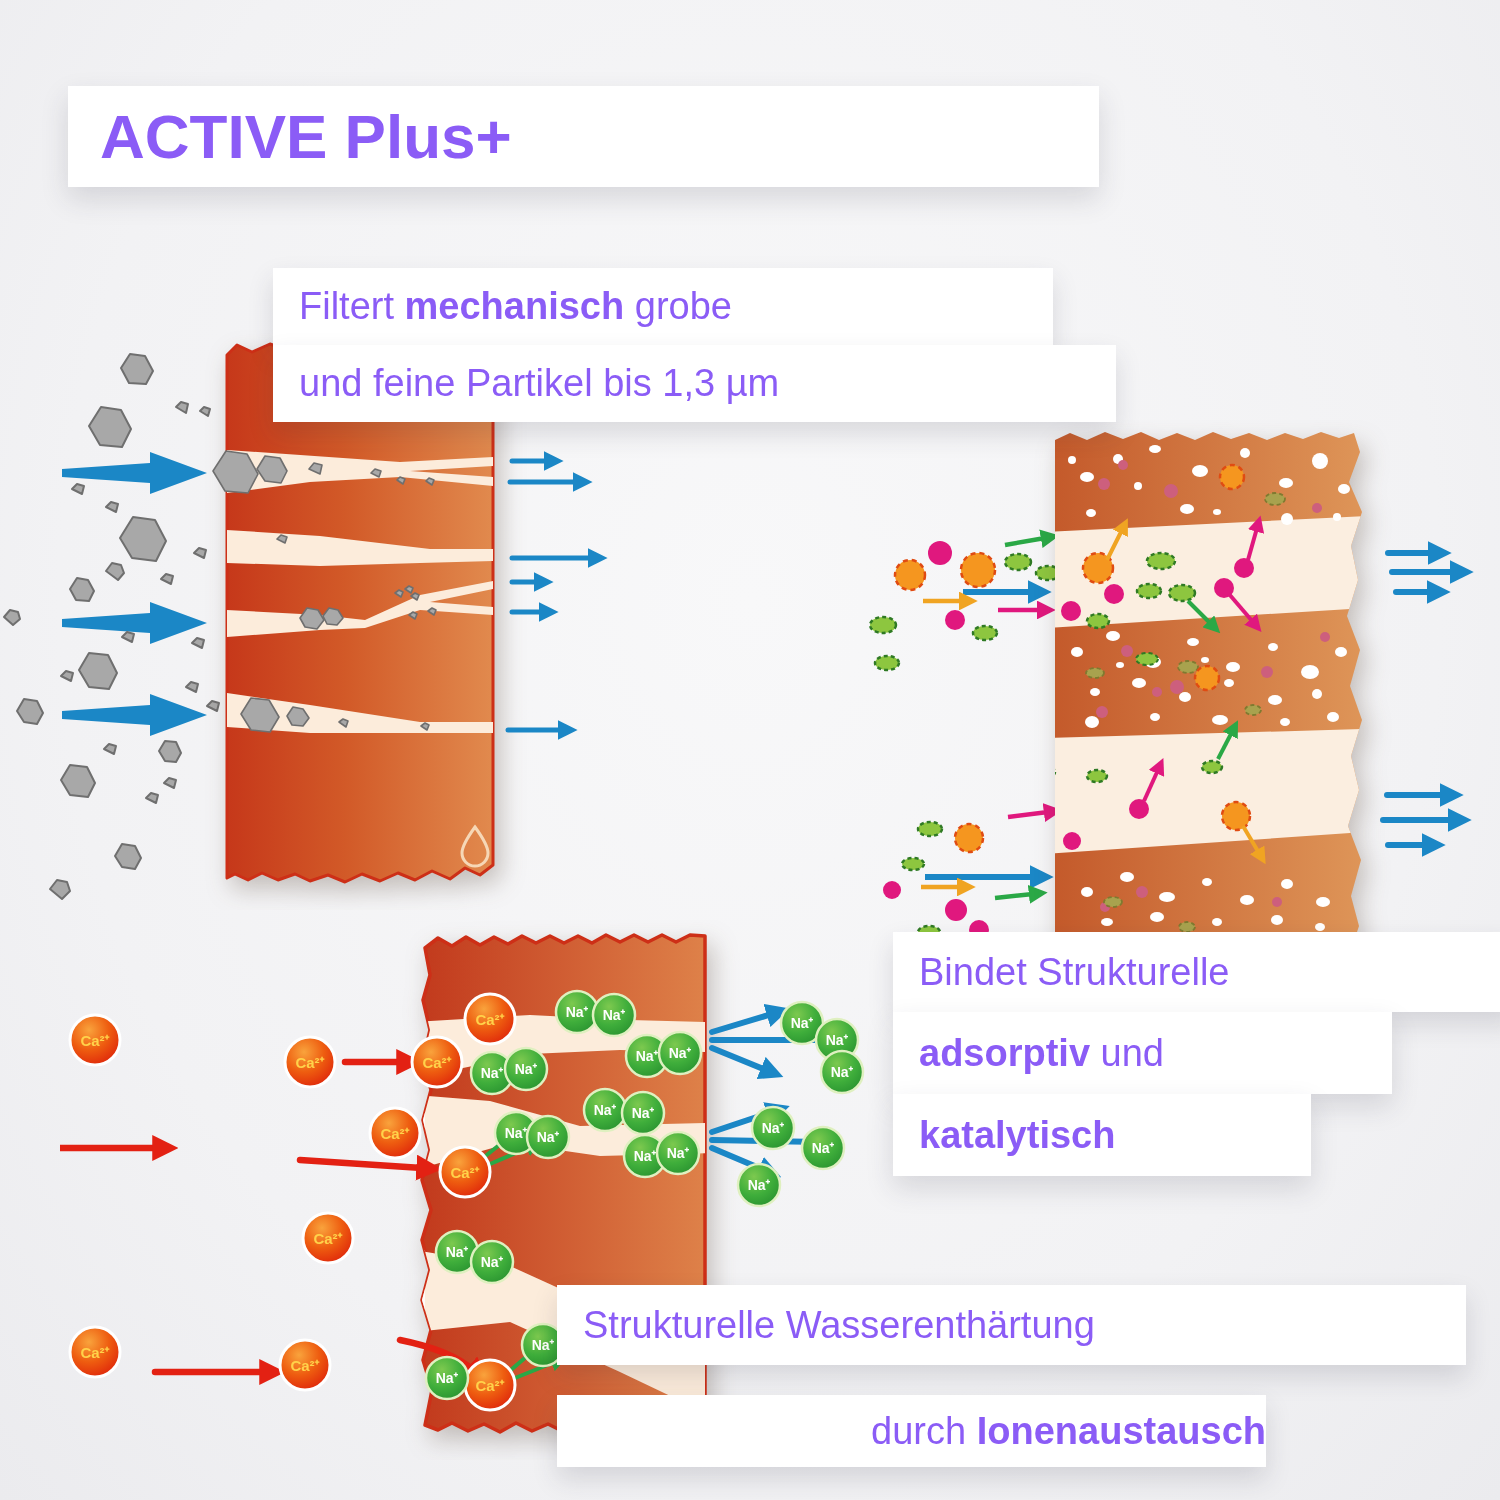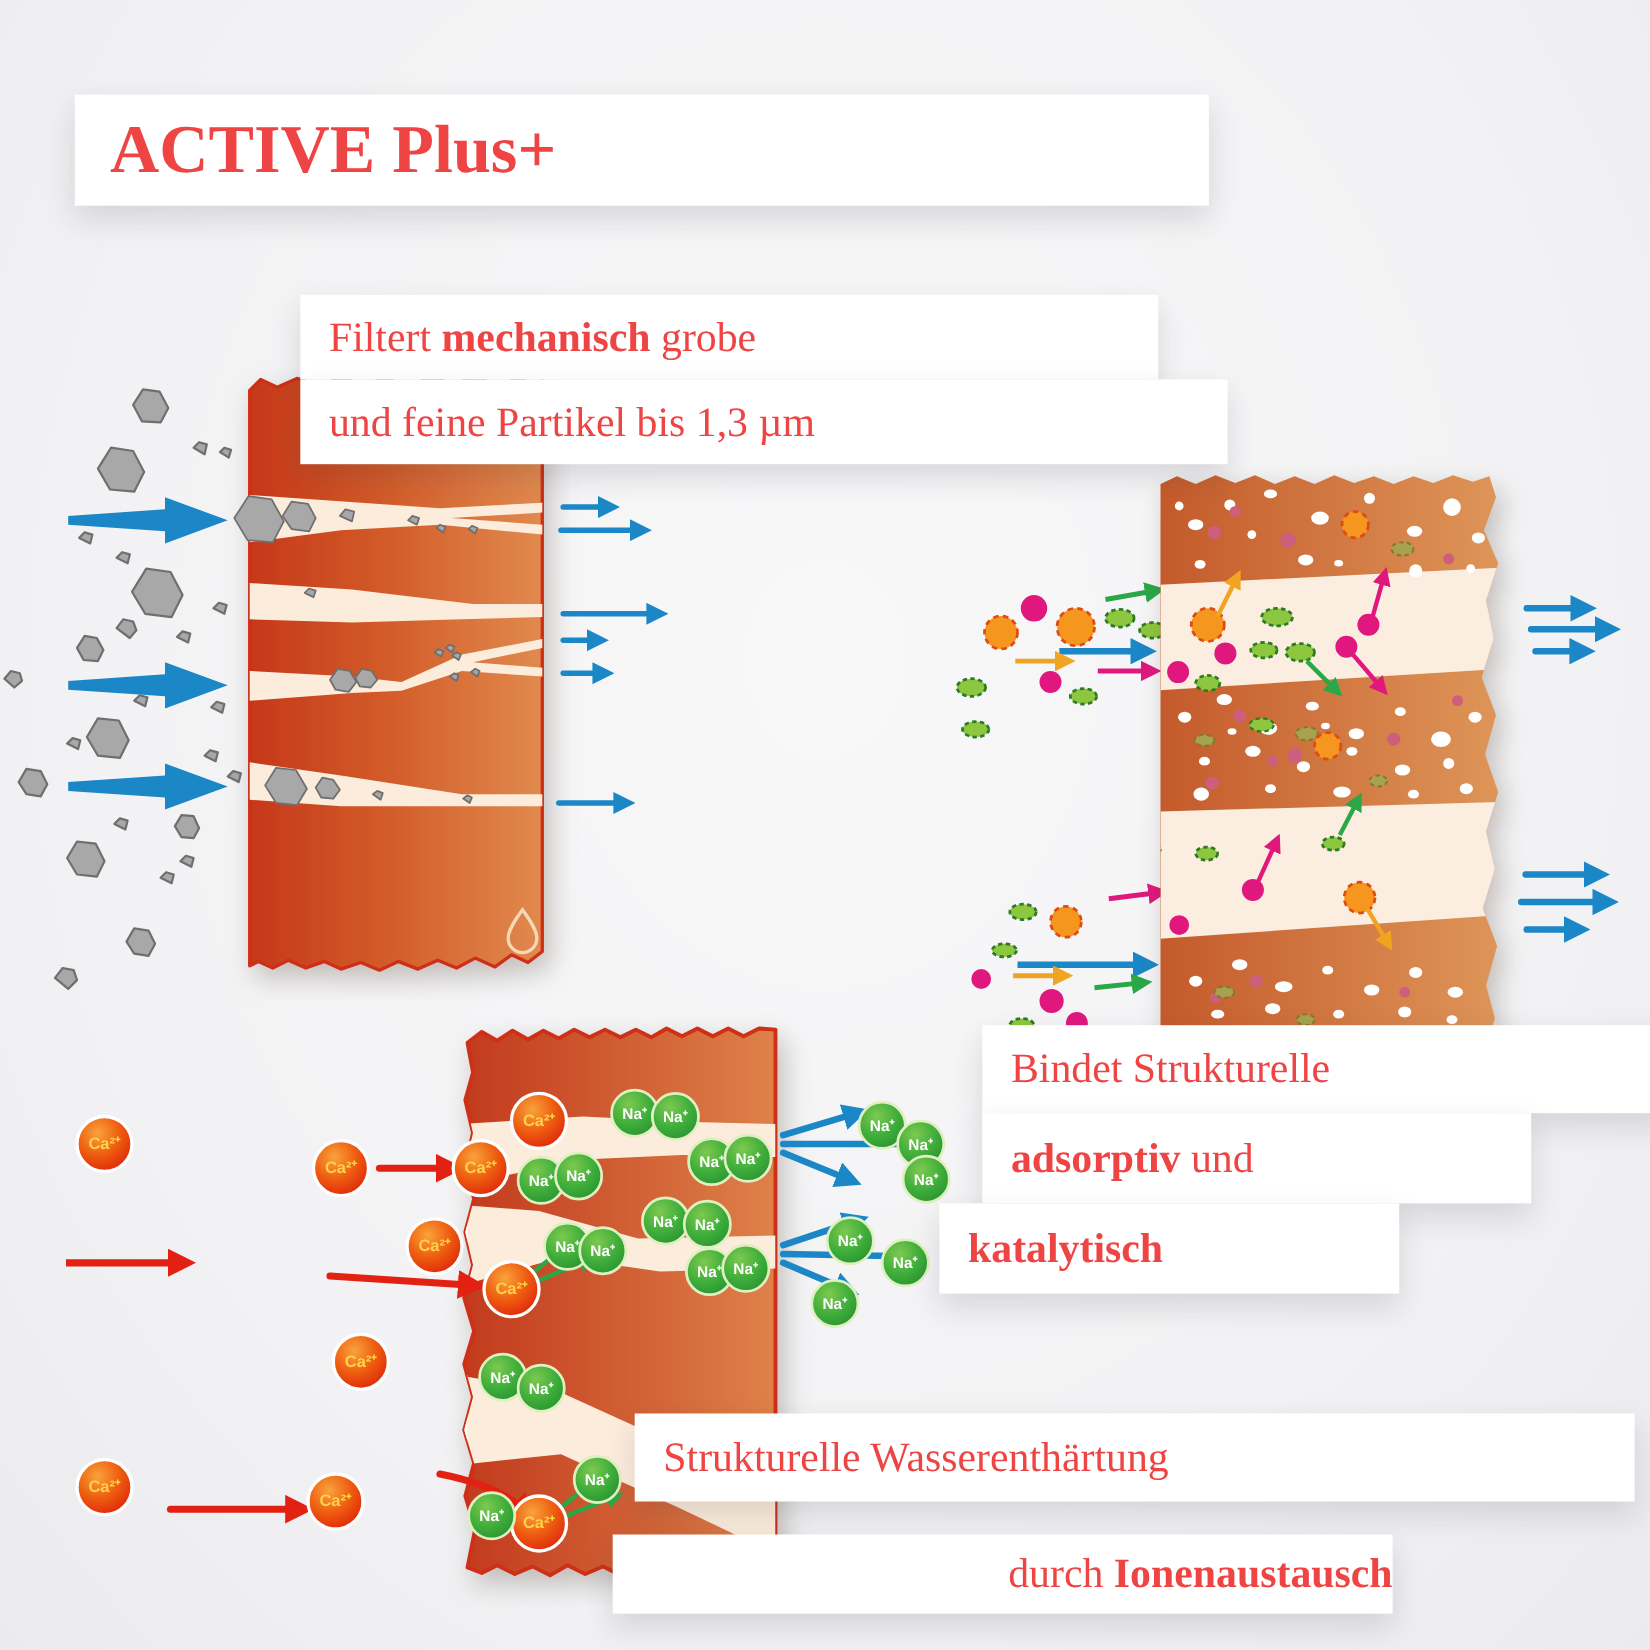--- a/index.html
+++ b/index.html
@@ -2,21 +2,21 @@
 <html><head>
 <meta charset="utf-8">
 <style>
   html,body{margin:0;padding:0;}
   body{font-family:"Liberation Sans",sans-serif;background:#e9e9ec;}
   #stage{position:relative;width:1500px;height:1500px;overflow:hidden;
          background:radial-gradient(ellipse at 50% 40%, #f8f8f9 0%, #f2f2f4 65%, #ebebee 100%);}
   svg{font-family:"Liberation Sans",sans-serif;}
   .illo{position:absolute;}
   .panel{position:absolute;background:#ffffff;display:flex;align-items:center;
-         box-shadow:0 12px 26px rgba(50,50,70,.15);z-index:5;color:#ef4444;white-space:nowrap;font-family:Liberation Serif, serif;}
+         box-shadow:0 12px 26px rgba(50,50,70,.15);z-index:5;color:#8b5cf6;white-space:nowrap;}
   .panel .b{font-weight:bold;}
   .title-panel{left:68px;top:86px;width:999px;height:101px;padding-left:32px;font-size:62px;}
   .title-panel .t-bold{font-weight:bold;}
   .title-panel .t-light{font-weight:normal;margin-left:20px;}
   .cap{font-size:38px;font-weight:normal;padding-left:26px;}
   .cap .b{font-weight:bold;}
   .blockpath{filter:drop-shadow(6px 10px 12px rgba(70,45,30,.28));}
 </style>
 </head>
 <body>
@@ -475,24 +475,24 @@
 <div class="panel cap" style="left:273px;top:345px;width:817px;height:77px;">
   <span>und feine Partikel bis 1,3 µm</span>
 </div>
 
 <div class="panel cap" style="left:893px;top:932px;width:597px;height:80px;">
   <span>Bindet Strukturelle</span>
 </div>
 <div class="panel cap" style="left:893px;top:1012px;width:473px;height:82px;">
   <span><span class="b">adsorptiv</span><span> und</span></span>
 </div>
-<div class="panel cap" style="left:854px;top:1094px;width:392px;height:82px;align-items:center;">
+<div class="panel cap" style="left:893px;top:1094px;width:392px;height:82px;align-items:center;">
   <span class="b">katalytisch</span>
 </div>
 
-<div class="panel cap" style="left:577px;top:1285px;width:883px;height:80px;">
+<div class="panel cap" style="left:557px;top:1285px;width:883px;height:80px;">
   <span>Strukturelle Wasserenthärtung</span>
 </div>
 <div class="panel cap" style="left:557px;top:1395px;width:683px;height:72px;justify-content:flex-end;">
   <span><span>durch </span><span class="b">Ionenaustausch</span></span>
 </div>
 
 </div>
 
 </body></html>

